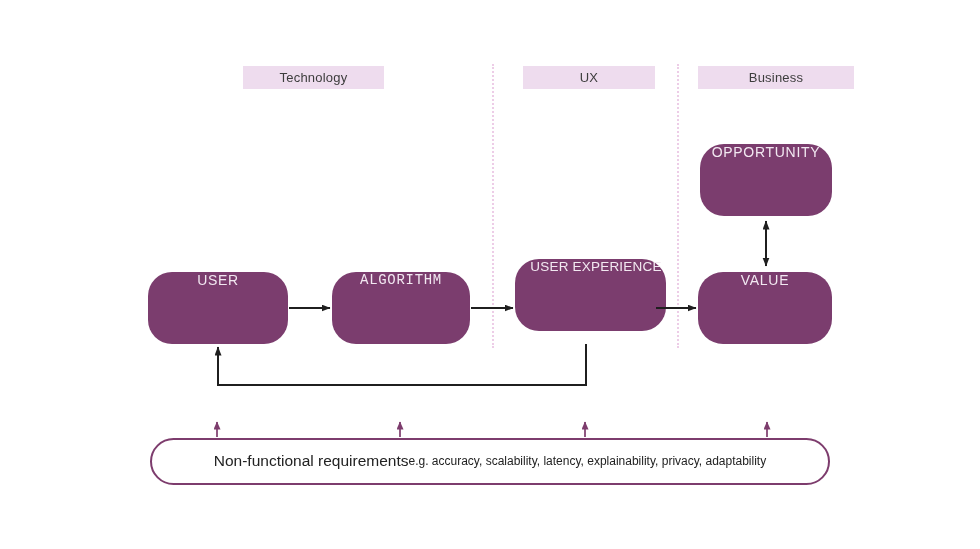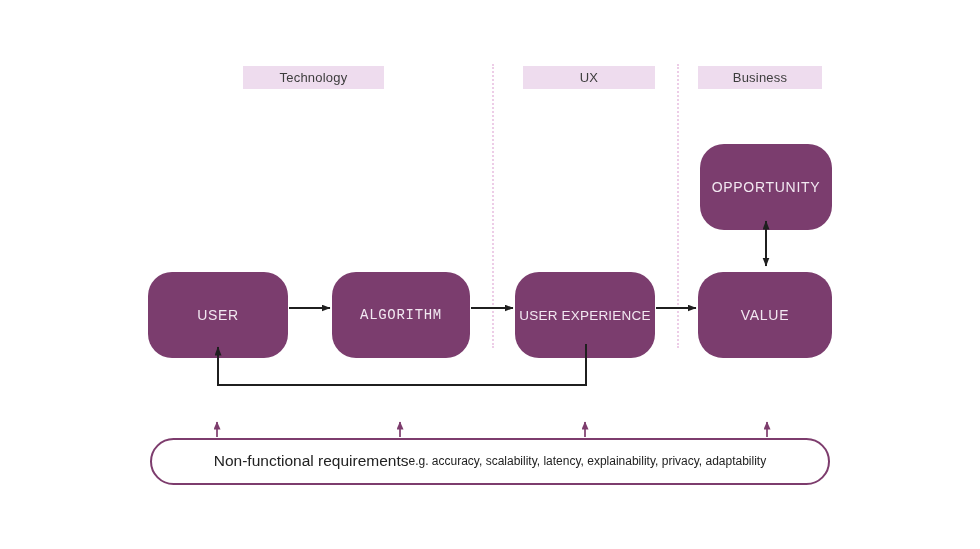--- a/index.html
+++ b/index.html
@@ -29,26 +29,25 @@
   }
   .divider {
     position: absolute;
     top: 64px;
     height: 284px;
     width: 0;
     border-left: 2px dotted var(--divider);
   }
   .node {
     position: absolute;
-    height: 86px;
+    height: 72px;
     background: var(--node-fill);
     color: var(--node-text);
     border-radius: 24px;
     display: flex;
-    align-items: center;
     justify-content: center;
     font-size: 14px;
     letter-spacing: 0.7px;
   }
   .node.tight { font-size: 13.5px; letter-spacing: 0.2px; }
   svg.arrows {
     position: absolute;
     left: 0; top: 0;
     width: 980px; height: 549px;
     pointer-events: none;
@@ -83,32 +82,32 @@
     line-height: 1.2;
   }
 </style>
 </head>
 <body>
 
 <div class="canvas">
 
   <div class="section-label" style="left:523px; width:132px;">UX</div>
   <div class="section-label" style="left:243px; width:141px;">Technology</div>
-  <div class="section-label" style="left:698px; width:124px;">Business</div>
+  <div class="section-label" style="left:698px; width:156px;">Business</div>
 
   <div class="divider" style="left:492px;"></div>
   <div class="divider" style="left:677px;"></div>
 
   <div class="node" style="left:148px; top:272px; width:140px;">
     <span>USER</span>
   </div>
   <div class="node" style="left:332px; top:272px; width:138px;font-family:Liberation Mono, monospace;">
     <span>ALGORITHM</span>
   </div>
-  <div class="node tight" style="left:515px; top:272px; width:140px;">
+  <div class="node tight" style="left:515px; top:259px; width:140px;padding-left:11px;">
     <span>USER EXPERIENCE</span>
   </div>
   <div class="node" style="left:698px; top:272px; width:134px;border-radius:25px;">
     <span>VALUE</span>
   </div>
   <div class="node" style="left:700px; top:144px; width:132px;">
     <span>OPPORTUNITY</span>
   </div>
 
   <svg class="arrows" viewBox="0 0 980 549">

